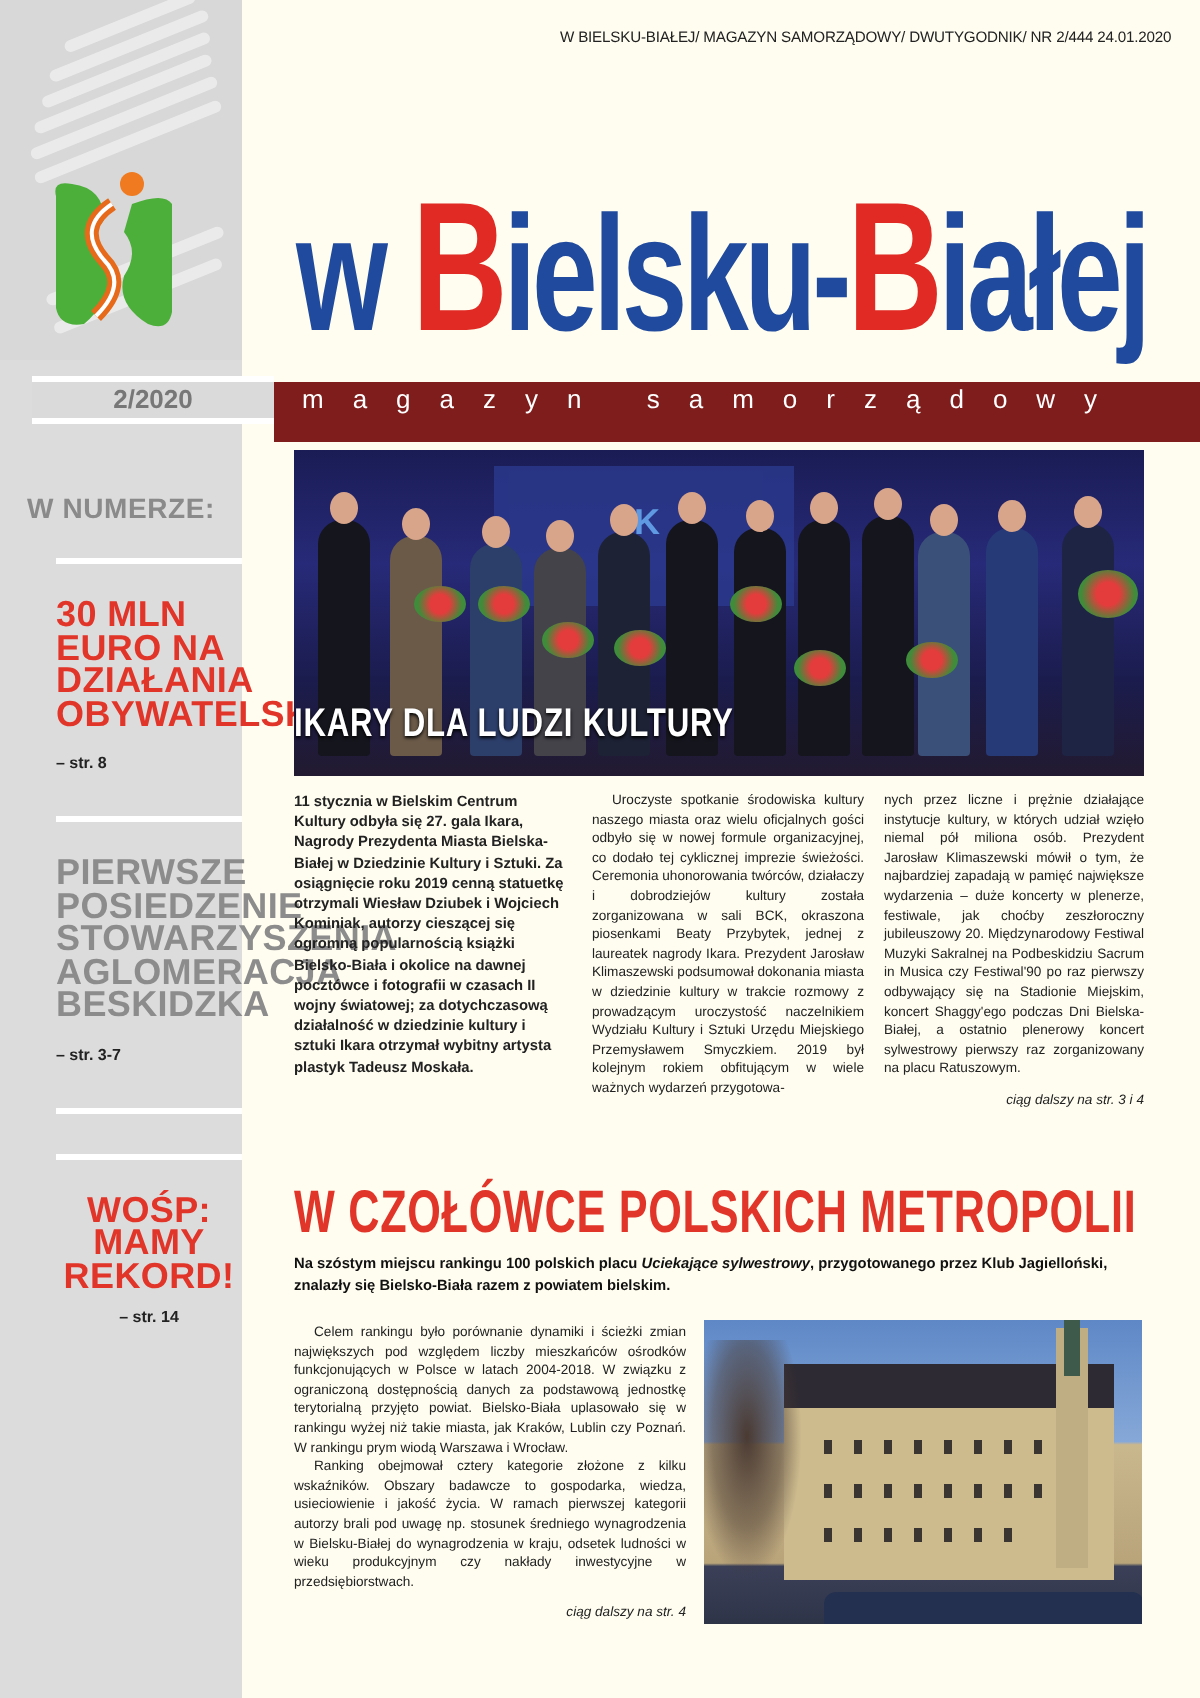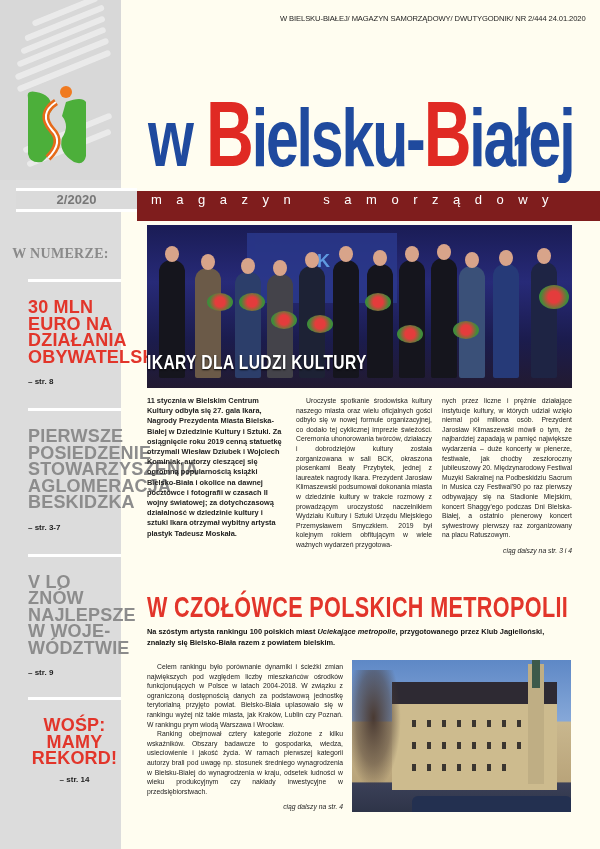--- a/index.html
+++ b/index.html
@@ -8,21 +8,21 @@
   .logo-bg { position: absolute; left: 0; top: 0; width: 121px; height: 180px; background: #d8d8d8; overflow: hidden; }
   .logo-bg .stripe { position: absolute; height: 6px; background: #ececec; transform: rotate(-22deg); border-radius: 3px; opacity: .9; }
   .logo { position: absolute; left: 22px; top: 80px; width: 70px; height: 90px; }
   .topline { position: absolute; left: 280px; top: 14px; font-size: 7.6px; color: #222; letter-spacing: -0.1px; white-space: nowrap; }
   .masthead { position: absolute; left: 148px; top: 88px; font-family: "Liberation Sans", sans-serif; font-weight: bold; font-size: 82px; line-height: 1; letter-spacing: -3px; transform: scaleX(0.72); transform-origin: left top; white-space: nowrap; color: #1f4a9e; }
   .masthead .red { color: #e02a23; font-size: 92px; }
   .issue-row { position: absolute; top: 191px; left: 16px; width: 600px; height: 18px; }
   .issue-no { position: absolute; left: 0; top: 0; width: 121px; height: 18px; background: #dadada; color: #777; font-weight: bold; font-size: 13px; text-align: center; line-height: 18px; border-top: 3px solid #fff; border-bottom: 3px solid #fff; height: 24px; top: -3px; }
   .subtitle { position: absolute; left: 121px; top: 0; width: 479px; height: 30px; background: #7f1d1d; color: #fff; font-size: 13px; line-height: 18px; letter-spacing: 14.5px; padding-left: 14px; white-space: nowrap; overflow: hidden; }
   .toc { position: absolute; left: 0; top: 230px; width: 121px; }
-  .toc-head { font-weight: bold; color: #8a8a8a; font-size: 14px; text-align: center; letter-spacing: 0.3px; margin-top: 16px; font-family: Liberation Serif, serif; }
+  .toc-head { font-weight: bold; color: #8a8a8a; font-size: 14px; text-align: center; letter-spacing: 0.3px; margin-top: 16px; }
   .divider { height: 3px; background: #fff; margin-left: 28px; width: 93px; }
   .toc-item { padding-left: 28px; }
   .toc-title { font-weight: bold; font-size: 18px; line-height: 16.5px; letter-spacing: 0.2px; }
   .toc-title.red { color: #e2352a; }
   .toc-title.grey { color: #8c8c8c; }
   .toc-page { font-size: 8px; font-weight: bold; color: #222; margin-top: 12px; }
   .photo1 { position: absolute; left: 147px; top: 225px; width: 425px; height: 163px; background: linear-gradient(180deg, #1a1c55 0%, #272a78 35%, #1b1c4e 70%, #221a30 100%); overflow: hidden; }
   .photo1 .screen { position: absolute; left: 100px; top: 8px; width: 150px; height: 70px; background: #2b3a8e; opacity: .8; }
   .photo1 .screen span { position: absolute; left: 70px; top: 18px; color: #6fb7ff; font-weight: bold; font-size: 18px; }
   .person { position: absolute; bottom: 10px; width: 26px; border-radius: 12px 12px 2px 2px; background: #15151d; }
@@ -89,24 +89,20 @@
     <div class="toc-page">– str. 8</div>
   </div>
   <div class="divider" style="margin-top:22px;"></div>
 
   <div class="toc-item" style="margin-top:17px;">
     <div class="toc-title grey">PIERWSZE POSIEDZENIE STOWARZYSZENIA AGLOMERACJA BESKIDZKA</div>
     <div class="toc-page">– str. 3-7</div>
   </div>
   <div class="divider" style="margin-top:22px;"></div>
 
-  <div class="toc-item" style="margin-top:17px;">
-    <div class="toc-title grey">V LO ZNÓW NAJLEPSZE W WOJE-WÓDZTWIE</div>
-    <div class="toc-page">– str. 9</div>
-  </div>
   <div class="divider" style="margin-top:20px;"></div>
 
   <div class="toc-item" style="margin-top:17px;text-align:center;">
     <div class="toc-title red">WOŚP: MAMY REKORD!</div>
     <div class="toc-page" style="margin-top:8px;">– str. 14</div>
   </div>
 </div>
 
 <div class="photo1">
   <div class="screen">
@@ -161,21 +157,21 @@
 
 <div class="col lead1">11 stycznia w Bielskim Centrum Kultury odbyła się 27. gala Ikara, Nagrody Prezydenta Miasta Bielska-Białej w Dziedzinie Kultury i Sztuki. Za osiągnięcie roku 2019 cenną statuetkę otrzymali Wiesław Dziubek i Wojciech Kominiak, autorzy cieszącej się ogromną popularnością książki Bielsko-Biała i okolice na dawnej pocztówce i fotografii w czasach II wojny światowej; za dotychczasową działalność w dziedzinie kultury i sztuki Ikara otrzymał wybitny artysta plastyk Tadeusz Moskała.</div>
 <div class="col c2">Uroczyste spotkanie środowiska kultury naszego miasta oraz wielu oficjalnych gości odbyło się w nowej formule organizacyjnej, co dodało tej cyklicznej imprezie świeżości. Ceremonia uhonorowania twórców, działaczy i dobrodziejów kultury została zorganizowana w sali BCK, okraszona piosenkami Beaty Przybytek, jednej z laureatek nagrody Ikara. Prezydent Jarosław Klimaszewski podsumował dokonania miasta w dziedzinie kultury w trakcie rozmowy z prowadzącym uroczystość naczelnikiem Wydziału Kultury i Sztuki Urzędu Miejskiego Przemysławem Smyczkiem. 2019 był kolejnym rokiem obfitującym w wiele ważnych wydarzeń przygotowa-</div>
 <div class="col c3">
   <div>nych przez liczne i prężnie działające instytucje kultury, w których udział wzięło niemal pół miliona osób. Prezydent Jarosław Klimaszewski mówił o tym, że najbardziej zapadają w pamięć największe wydarzenia – duże koncerty w plenerze, festiwale, jak choćby zeszłoroczny jubileuszowy 20. Międzynarodowy Festiwal Muzyki Sakralnej na Podbeskidziu Sacrum in Musica czy Festiwal'90 po raz pierwszy odbywający się na Stadionie Miejskim, koncert Shaggy'ego podczas Dni Bielska-Białej, a ostatnio plenerowy koncert sylwestrowy pierwszy raz zorganizowany na placu Ratuszowym.</div>
   <div class="cont">ciąg dalszy na str. 3 i 4</div>
 </div>
 
 <div class="h2">W CZOŁÓWCE POLSKICH METROPOLII</div>
 <div class="lead2">
-  <span>Na szóstym artysta rankingu 100 polskich miast </span><i>Uciekające metropolie</i><span>, przygotowanego przez Klub Jagielloński, znalazły się Bielsko-Biała razem z powiatem bielskim.</span>
+  <span>Na szóstym miejscu rankingu 100 polskich placu </span><i>Uciekające sylwestrowy</i><span>, przygotowanego przez Klub Jagielloński, znalazły się Bielsko-Biała razem z powiatem bielskim.</span>
 </div>
 <div class="col body2">
   <p>Celem rankingu było porównanie dynamiki i ścieżki zmian największych pod względem liczby mieszkańców ośrodków funkcjonujących w Polsce w latach 2004-2018. W związku z ograniczoną dostępnością danych za podstawową jednostkę terytorialną przyjęto powiat. Bielsko-Biała uplasowało się w rankingu wyżej niż takie miasta, jak Kraków, Lublin czy Poznań. W rankingu prym wiodą Warszawa i Wrocław.</p>
   <p>Ranking obejmował cztery kategorie złożone z kilku wskaźników. Obszary badawcze to gospodarka, wiedza, usieciowienie i jakość życia. W ramach pierwszej kategorii autorzy brali pod uwagę np. stosunek średniego wynagrodzenia w Bielsku-Białej do wynagrodzenia w kraju, odsetek ludności w wieku produkcyjnym czy nakłady inwestycyjne w przedsiębiorstwach.</p>
   <div class="cont" style="text-indent:0;">ciąg dalszy na str. 4</div>
 </div>
 
 <div class="photo2">
   <div class="bldg"></div>
   <div class="roof"></div>

